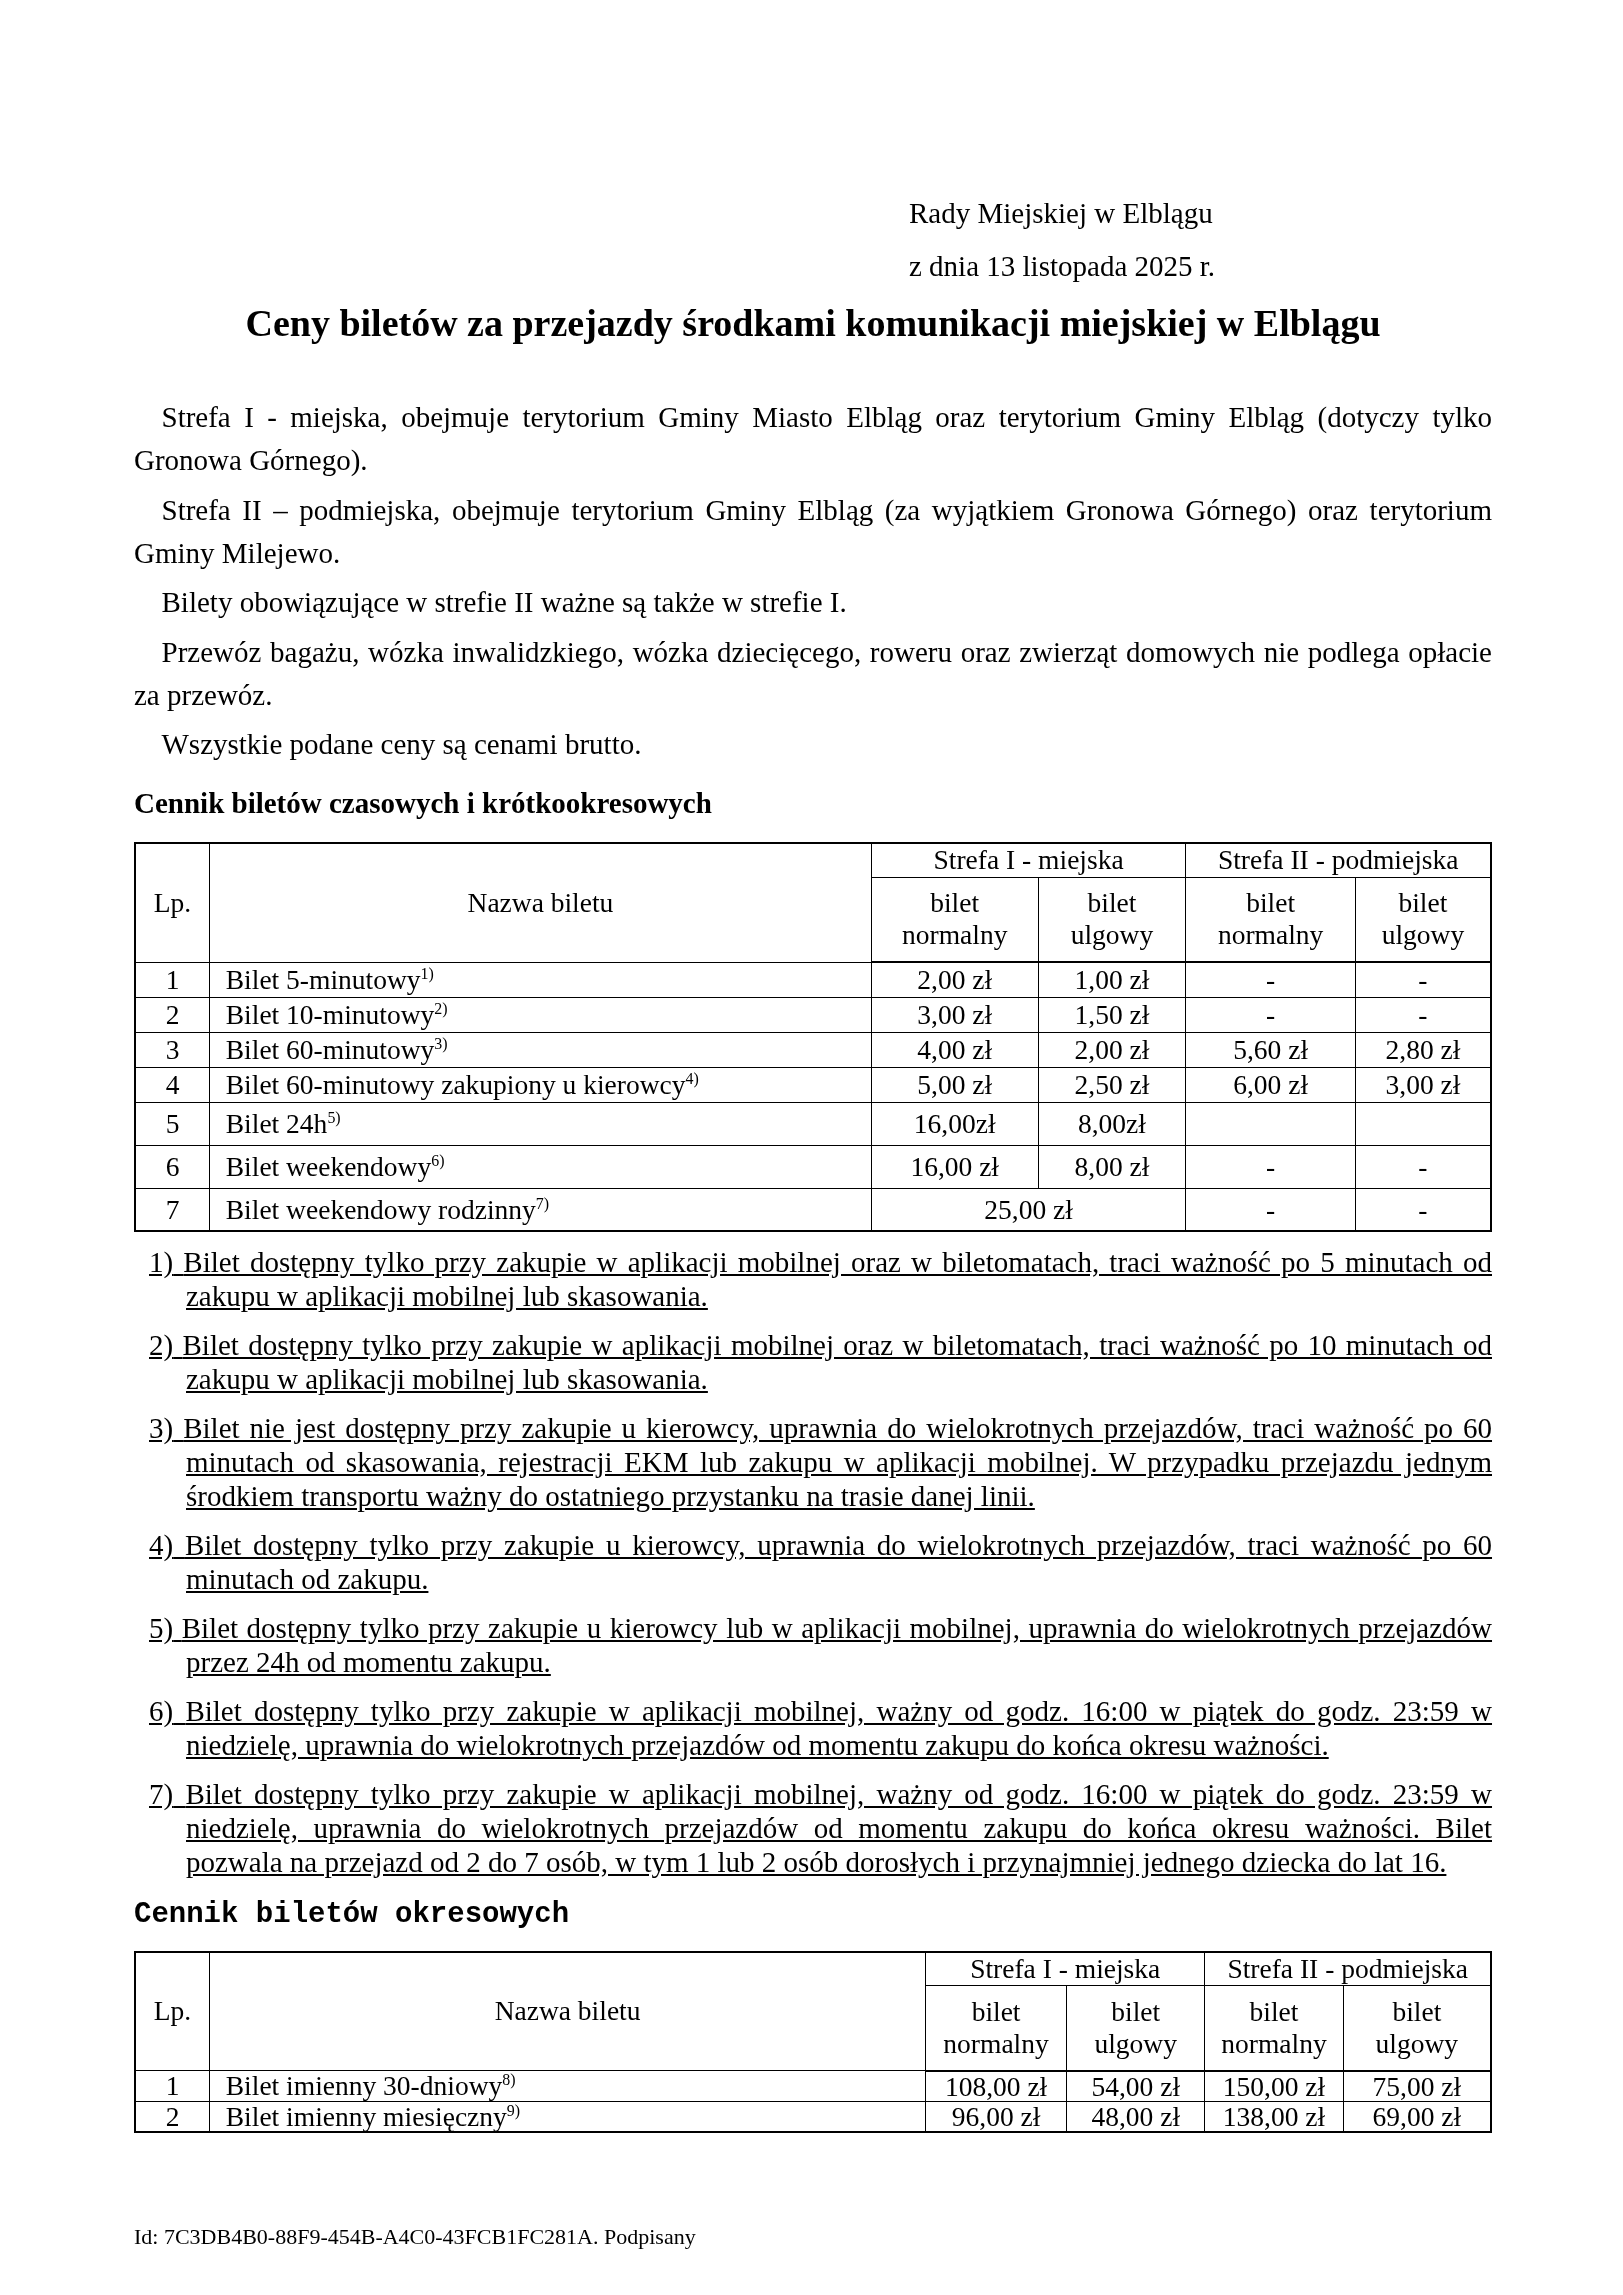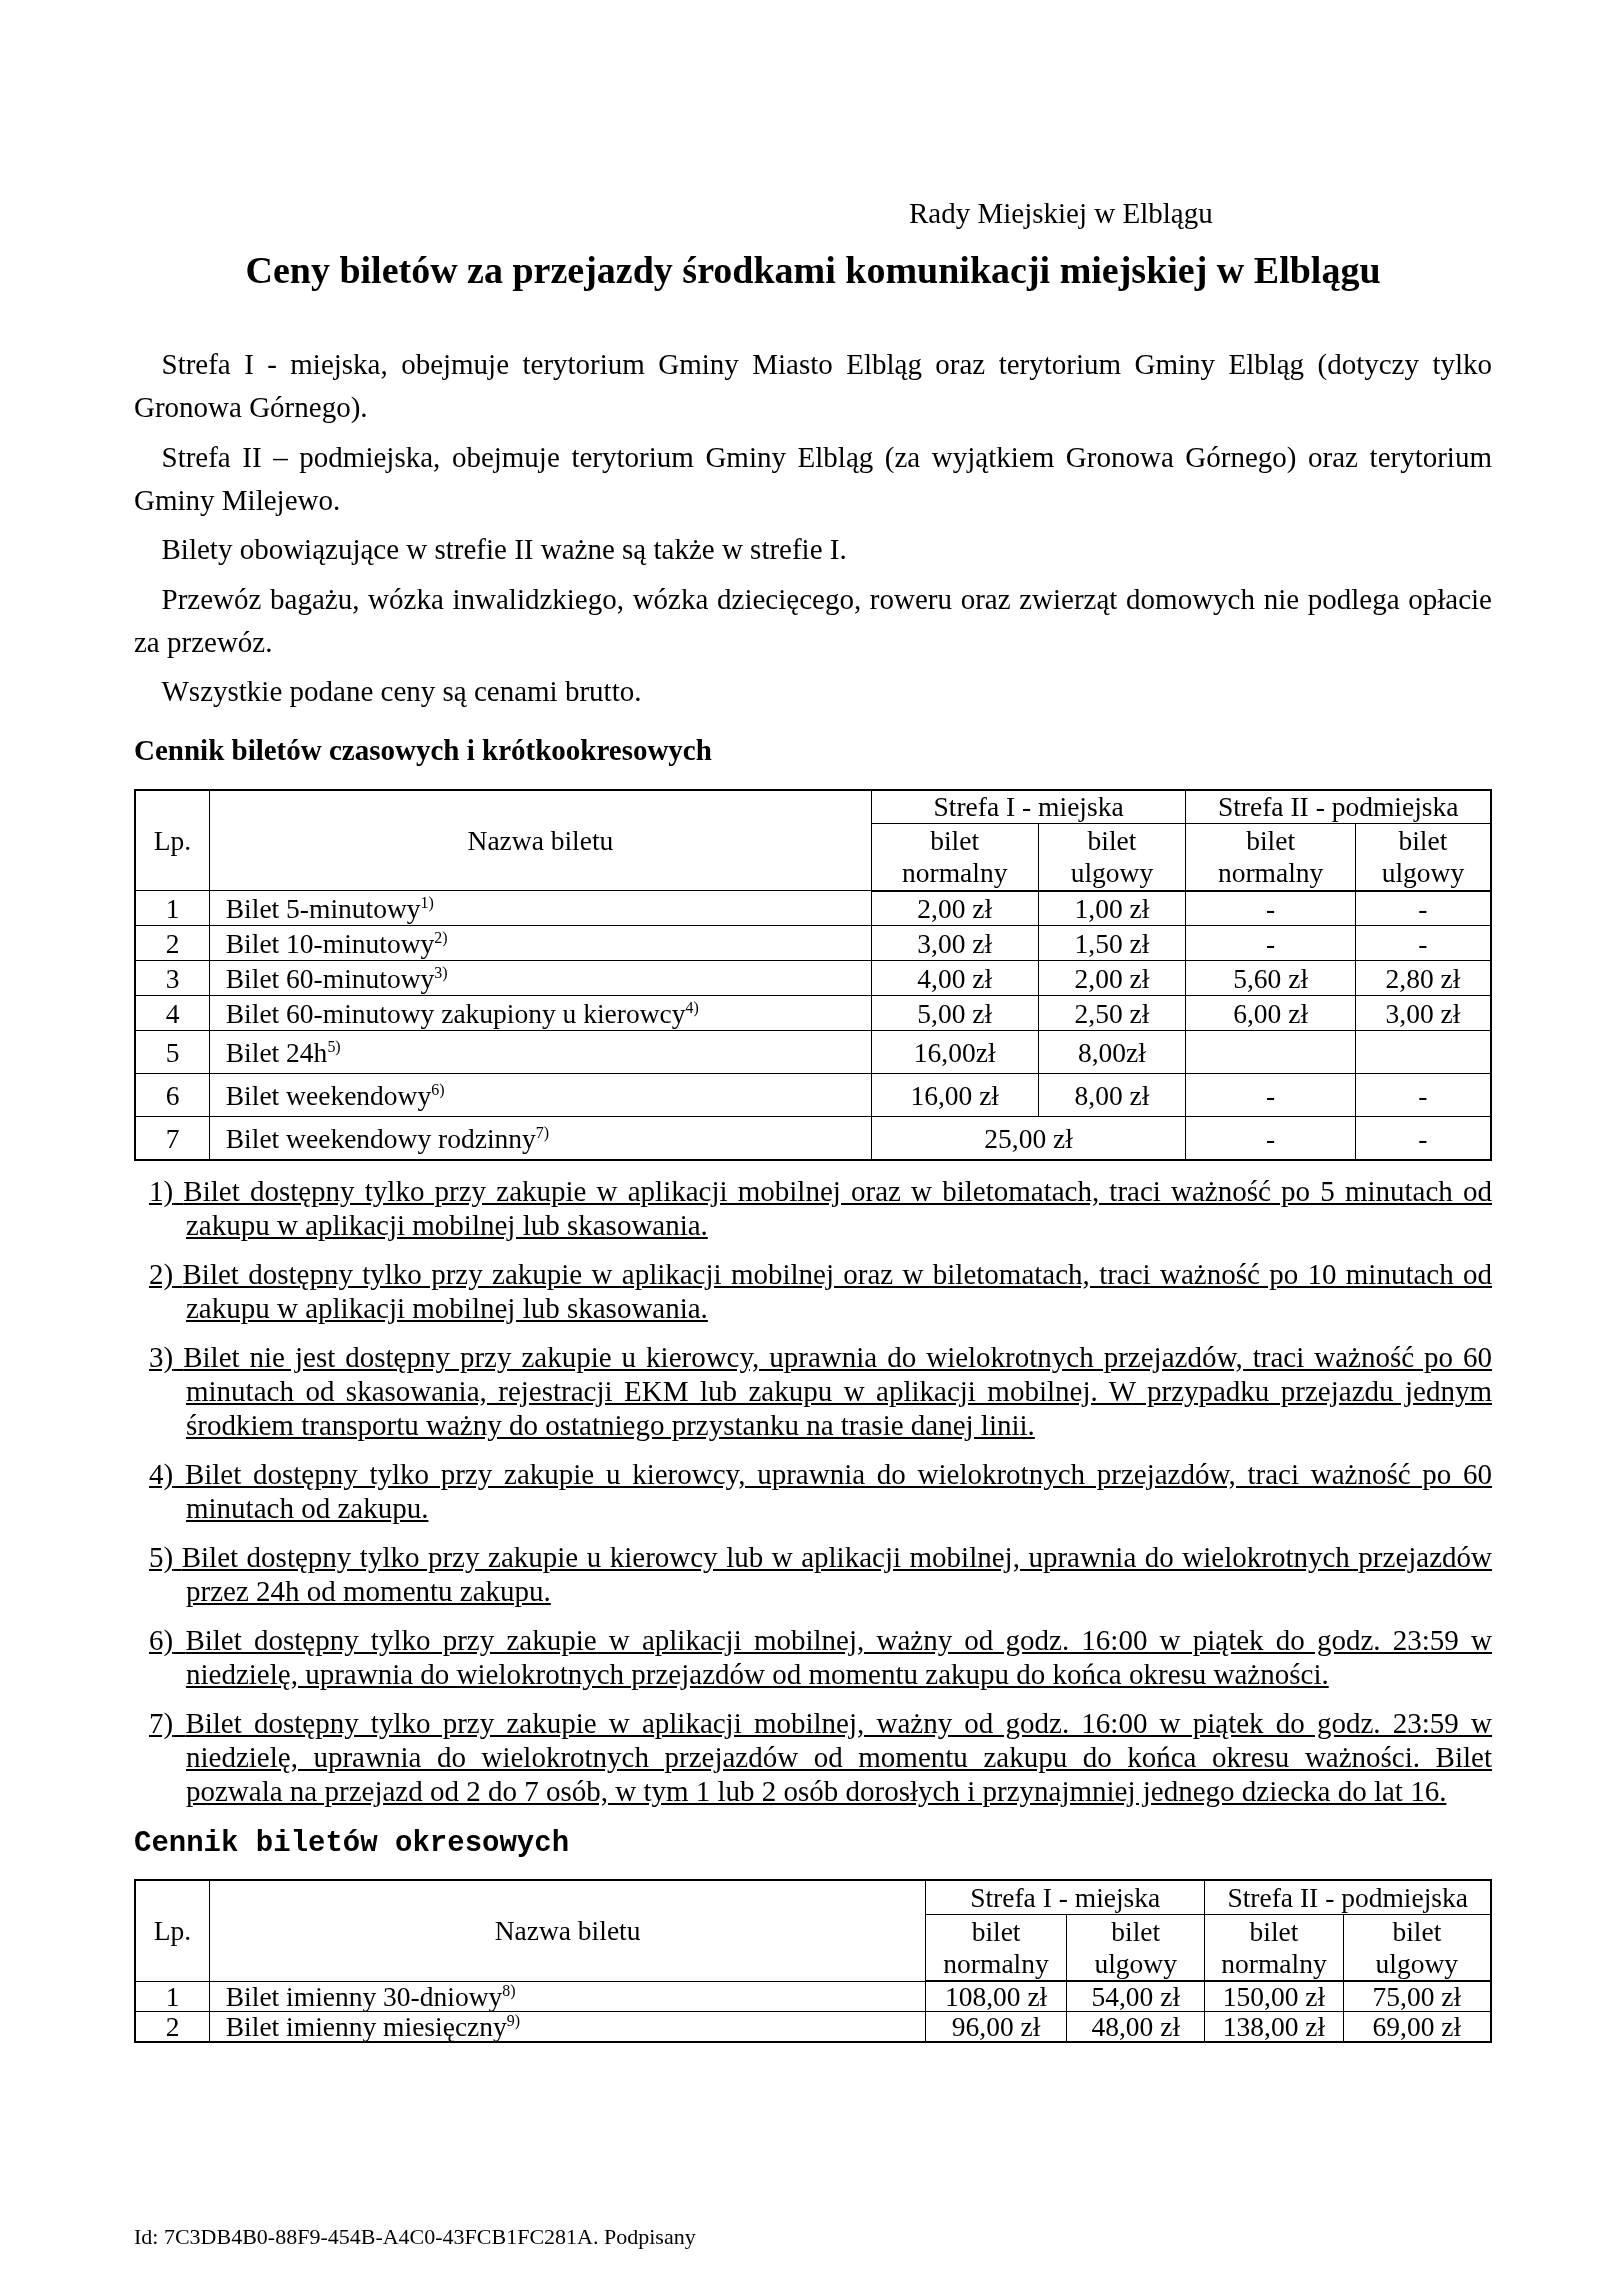--- a/index.html
+++ b/index.html
@@ -23,21 +23,21 @@
   
   .sec-title { font-size: 29px; font-weight: bold; text-align: left; line-height: 42px; }
   .sec-title.first { margin-top: 15.7px; margin-bottom: 18.3px; }
   .sec-title.second { margin-top: 6.5px; margin-bottom: 14.4px; font-family: Liberation Mono, monospace; }
 
   
   table { width: 100%; border-collapse: collapse; table-layout: fixed;
           border: 2px solid #000; font-size: 27.5px; }
   th, td { border: 1.3px solid #000; font-weight: normal; vertical-align: middle; }
   thead tr.zones th { height: 34px; text-align: center; }
-  thead tr.subhead th { height: 67px; text-align: center; border-bottom: 2.6px solid #000; }
+  thead tr.subhead th { height: 85px; text-align: center; border-bottom: 2.6px solid #000; }
   thead th.span-head { border-bottom: 1.3px solid #000; }
   .sub-line { display: block; line-height: 32px; }
   tbody td { height: 35px; line-height: 31px; text-align: center; }
   .t2 tbody td { height: 30px; line-height: 29px; }
   td.name, th.name-head { text-align: center; }
   td.name { text-align: left; padding-left: 15.7px; }
   tbody td.tall { height: 43px; }
   sup { font-size: 58%; line-height: 0; vertical-align: super; }
 
   
@@ -48,20 +48,21 @@
   
   .doc-id { position: absolute; left: 134px; top: 2224px; font-size: 22px; }
 </style>
 </head>
 <body>
 
 <div class="page">
 
   <div class="attachment">
     <p>Rady Miejskiej w Elblągu</p>
+    <p>z dnia 13 listopada 2025 r.</p>
   </div>
 
   <h1 class="doc-title">Ceny biletów za przejazdy środkami komunikacji miejskiej w Elblągu</h1>
 
   <p class="para">Strefa I - miejska, obejmuje terytorium Gminy Miasto Elbląg oraz terytorium Gminy Elbląg (dotyczy tylko Gronowa Górnego).</p>
   <p class="para">Strefa II – podmiejska, obejmuje terytorium Gminy Elbląg (za wyjątkiem Gronowa Górnego) oraz terytorium Gminy Milejewo.</p>
   <p class="para">Bilety obowiązujące w strefie II ważne są także w strefie I.</p>
   <p class="para">Przewóz bagażu, wózka inwalidzkiego, wózka dziecięcego, roweru oraz zwierząt domowych nie podlega opłacie za przewóz.</p>
   <p class="para">Wszystkie podane ceny są cenami brutto.</p>
 

